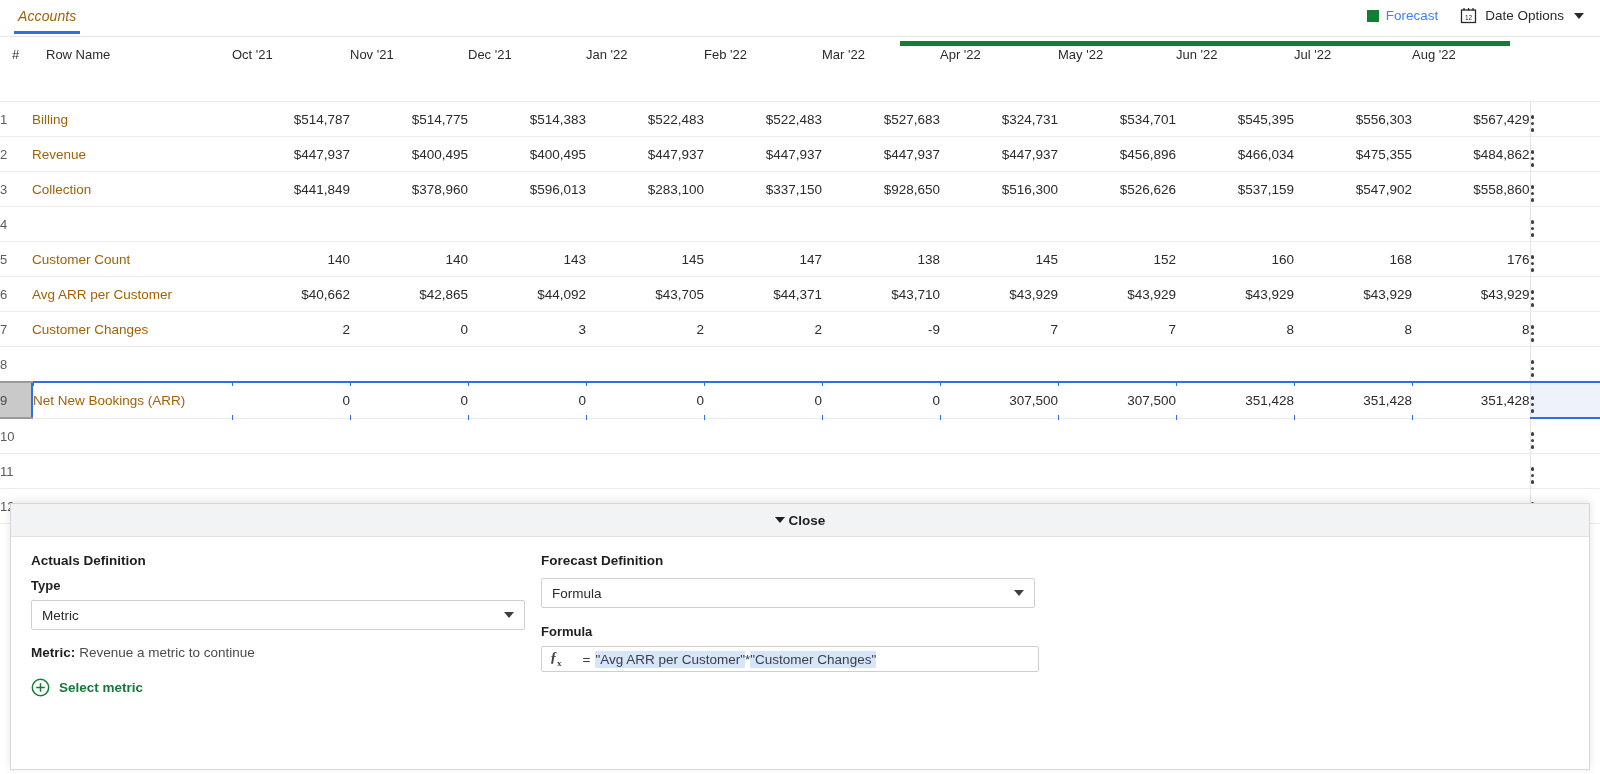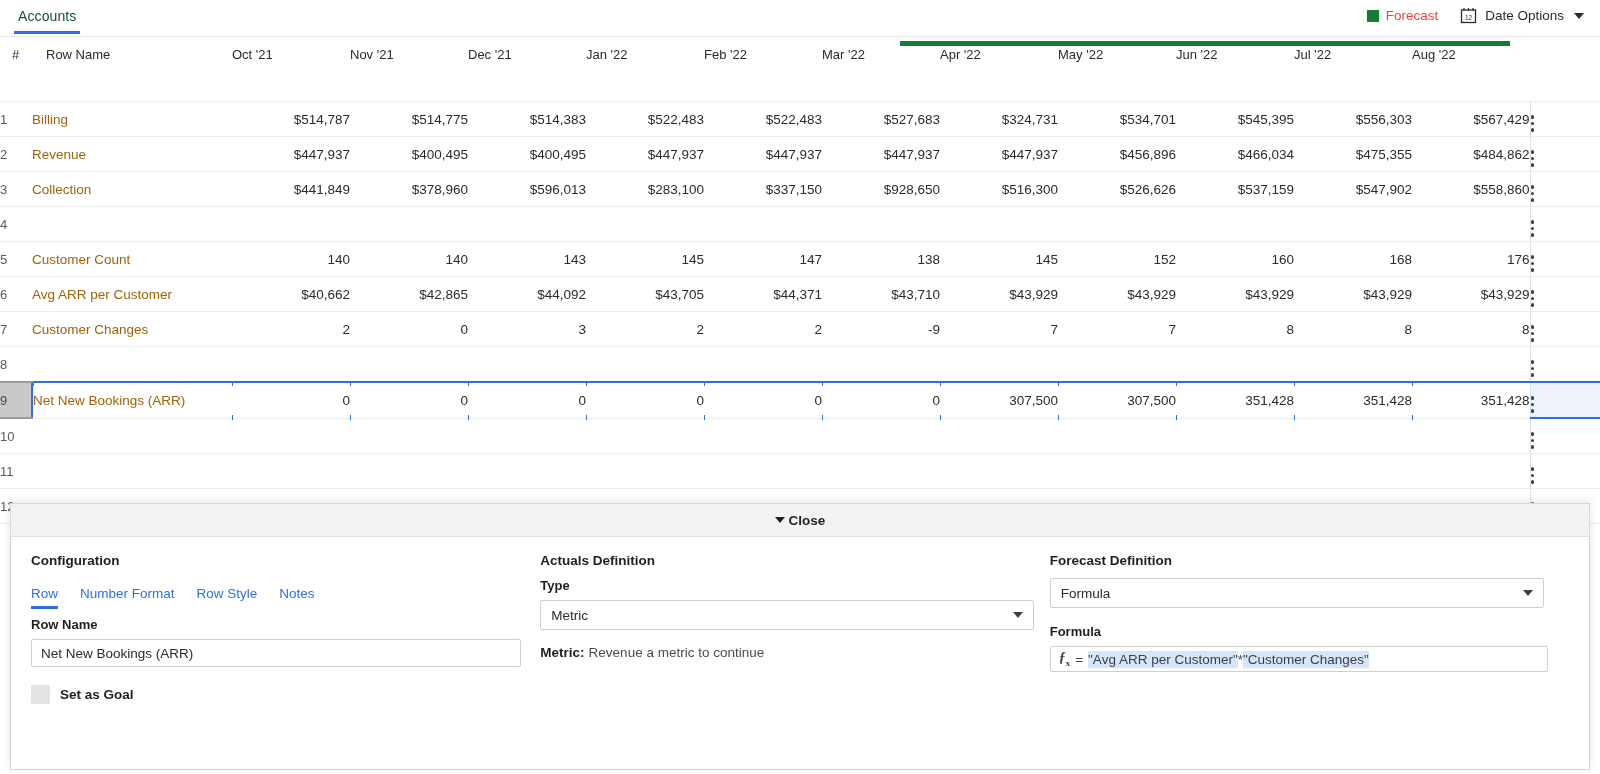--- a/index.html
+++ b/index.html
@@ -26,25 +26,26 @@
     justify-content: space-between;
     padding: 0;
   }
   .tabs-left {
     display: flex;
     align-items: flex-start;
     padding-left: 14px;
   }
   .acct-tab {
     position: relative;
-    color: #14532d;
+    color: #a16207;
     font-size: 14px;
     padding: 8px 4px 10px 4px;
     cursor: pointer;
     letter-spacing: 0.1px;
+    font-style: italic;
   }
   .acct-tab .underline {
     position: absolute;
     left: 0;
     right: 0;
     bottom: 0;
     height: 3px;
     background: #2f6fe4;
   }
   .topbar-right {
@@ -52,21 +53,21 @@
     align-items: center;
     gap: 22px;
     padding-right: 16px;
     padding-top: 7px;
   }
   .legend-forecast {
     display: flex;
     align-items: center;
     gap: 7px;
     font-size: 13.5px;
-    color: #ef4444;
+    color: #3b82f6;
   }
   .legend-swatch {
     width: 12px;
     height: 12px;
     background: #127d33;
     display: inline-block;
   }
   .date-options {
     display: flex;
     align-items: center;
@@ -388,21 +389,21 @@
     box-sizing: border-box;
     font-size: 13.5px;
     cursor: text;
   }
   .fx {
     font-family: "Liberation Serif", serif;
     font-style: italic;
     font-weight: bold;
     color: #3a3f4b;
     font-size: 14px;
-    margin-right: 5px;
+    margin-right: 21px;
     text-align: right;
   }
   .fx sub { font-size: 9px; font-style: normal; }
   .eq { color: #3a3f4b; margin-right: 5px; }
   .tok {
     background: #d6e5f7;
     color: #3a3f4b;
     padding: 1px 0;
     white-space: pre;
   }
@@ -726,46 +727,38 @@
 
 <div class="panel">
   <div class="panel-header">
     <div class="close-btn">
       <span class="chev-down"></span>
       <span>Close</span>
     </div>
   </div>
   <div class="panel-body">
 
-    <div class="col-config">
-      <div class="sect-title">Configuration</div>
-      <div class="subtabs" id="config-subtabs">
-
-      <div class="subtab active">Row</div>
-          <div class="subtab">Number Format</div>
-          <div class="subtab">Row Style</div>
-          <div class="subtab">Notes</div>
-        </div>
-      <div class="field-label">Row Name</div>
-      <input class="text-input" type="text" value="Net New Bookings (ARR)" style="">
-      <div class="goal-row">
-        <span class="goal-box"></span>
-        <span class="goal-label">Set as Goal</span>
-      </div>
-    </div>
 
     <div class="col-actuals">
       <div class="sect-title shifted">Actuals Definition</div>
       <div class="field-label">Type</div>
       <div class="select-box">
         <span>Metric</span>
         <span class="arr"></span>
       </div>
       <div class="metric-line">
         <b>Metric:</b><span class="hint">Revenue a metric to continue</span>
+      </div>
+      <div class="select-metric">
+        <svg width="19" height="19" viewBox="0 0 19 19">
+          <circle cx="9.5" cy="9.5" r="8.2" fill="none" stroke="#17793a" stroke-width="1.5"></circle>
+          <line x1="9.5" y1="5.2" x2="9.5" y2="13.8" stroke="#17793a" stroke-width="1.5"></line>
+          <line x1="5.2" y1="9.5" x2="13.8" y2="9.5" stroke="#17793a" stroke-width="1.5"></line>
+        </svg>
+        <span class="txt">Select metric</span>
       </div>
     </div>
 
     <div class="col-forecast">
       <div class="sect-title shifted">Forecast Definition</div>
       <div class="select-box">
         <span>Formula</span>
         <span class="arr"></span>
       </div>
       <div class="field-label" style="margin-top:16px;">Formula</div>

